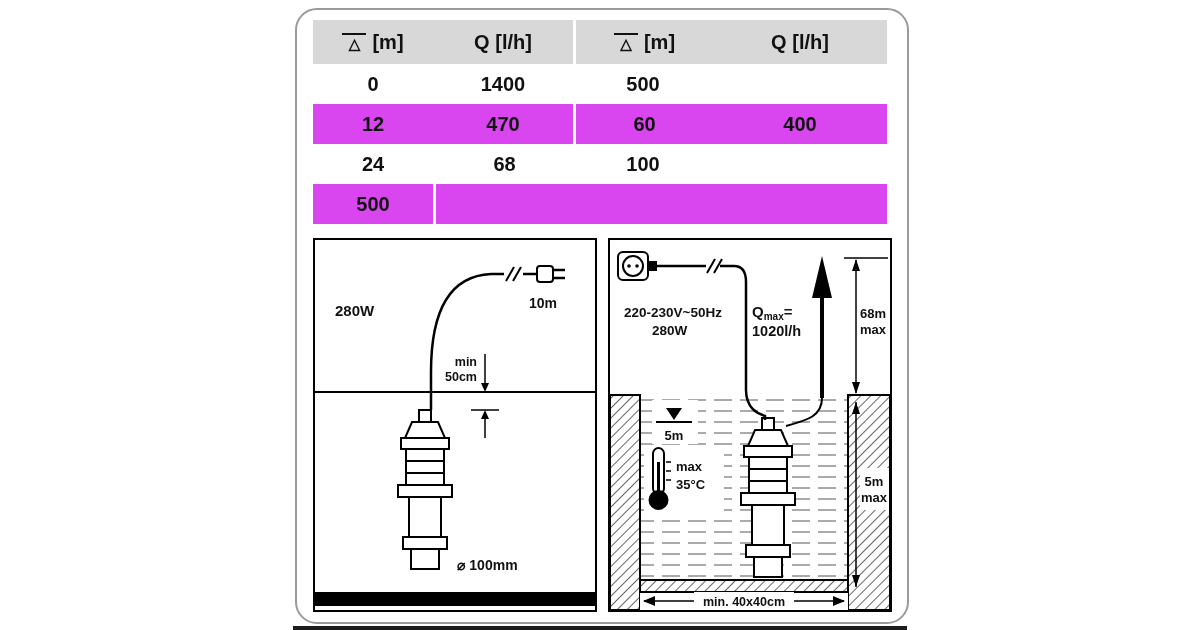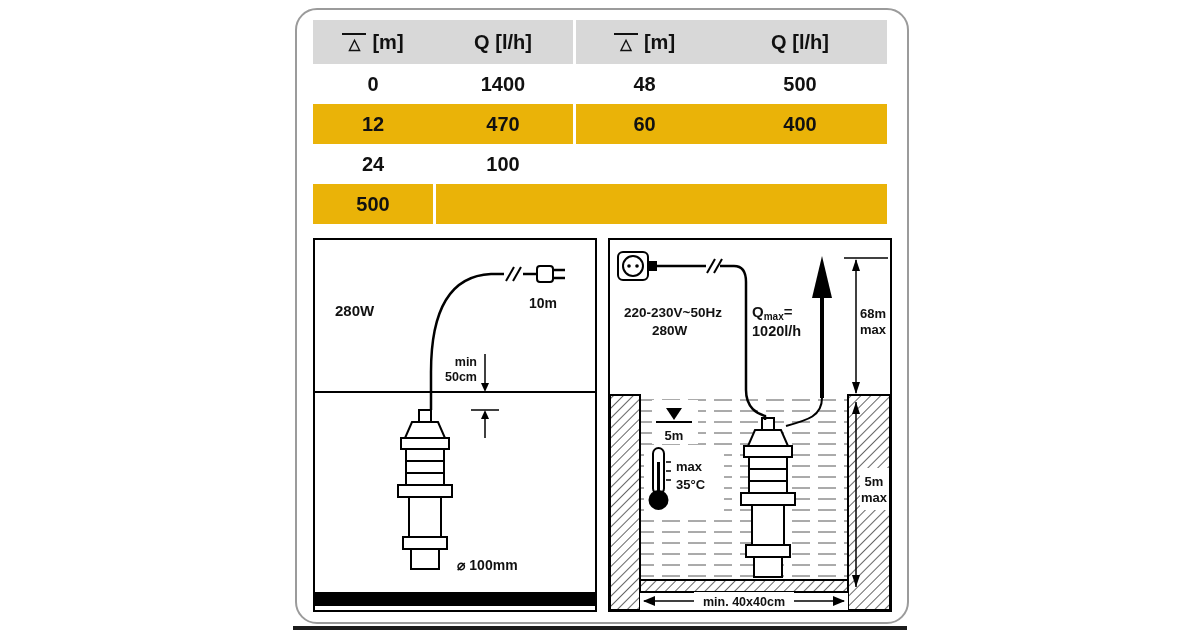--- a/index.html
+++ b/index.html
@@ -6,21 +6,21 @@
   .page { position:relative; width:1200px; height:630px; background:#fff; overflow:hidden;
           font-family:"Liberation Sans", sans-serif; color:#111; }
   .panel { position:absolute; left:295px; top:8px; width:610px; height:612px;
            border:2px solid #9b9b9b; border-radius:22px; background:#fff; }
   .bottom-edge { position:absolute; left:293px; top:626px; width:614px; height:4px; background:#1c1c1c; }
 
   
   .spec-table { position:absolute; left:16px; top:10px; width:574px; }
   .t-row { display:grid; grid-template-columns:120px 140px 140px 174px; height:40px; align-items:stretch; }
   .t-header { height:44px; background:#d8d8d8; }
-  .t-row.stripe { background:#eab308; }
+  .t-row.stripe { background:#d946ef; }
   .cell { display:flex; align-items:center; justify-content:center;
           font-size:20px; font-weight:700; color:#111; }
   .c3 { border-left:3px solid #fff; }
   .head-cell { gap:6px; }
   .tri-wrap { display:inline-flex; flex-direction:column; align-items:center; }
   .tri-bar { width:24px; height:0; border-top:2.5px solid #111; margin-bottom:1px; }
   .tri-glyph { font-size:15px; line-height:1; }
 
   
   .diagram { position:absolute; top:228px; width:280px; height:370px; border:2.5px solid #000; background:#fff; }
@@ -51,31 +51,31 @@
             <span class="tri-glyph">△</span>
           </span>
           <span>[m]</span>
         </div>
         <div class="cell">Q [l/h]</div>
       </div>
 
       <div class="t-row">
         <div class="cell">0</div>
         <div class="cell">1400</div>
-        <div class="cell c3">48</div>
         <div class="cell">500</div>
       </div>
       <div class="t-row stripe">
         <div class="cell">12</div>
         <div class="cell">470</div>
         <div class="cell c3">60</div>
         <div class="cell">400</div>
       </div>
       <div class="t-row">
         <div class="cell">24</div>
+        <div class="cell c3">68</div>
         <div class="cell">100</div>
       </div>
       <div class="t-row stripe">
         <div class="cell">500</div>
         <div class="cell c3"></div>
         <div class="cell"></div>
       </div>
     </div>
 
     <div class="diagram d-left">

